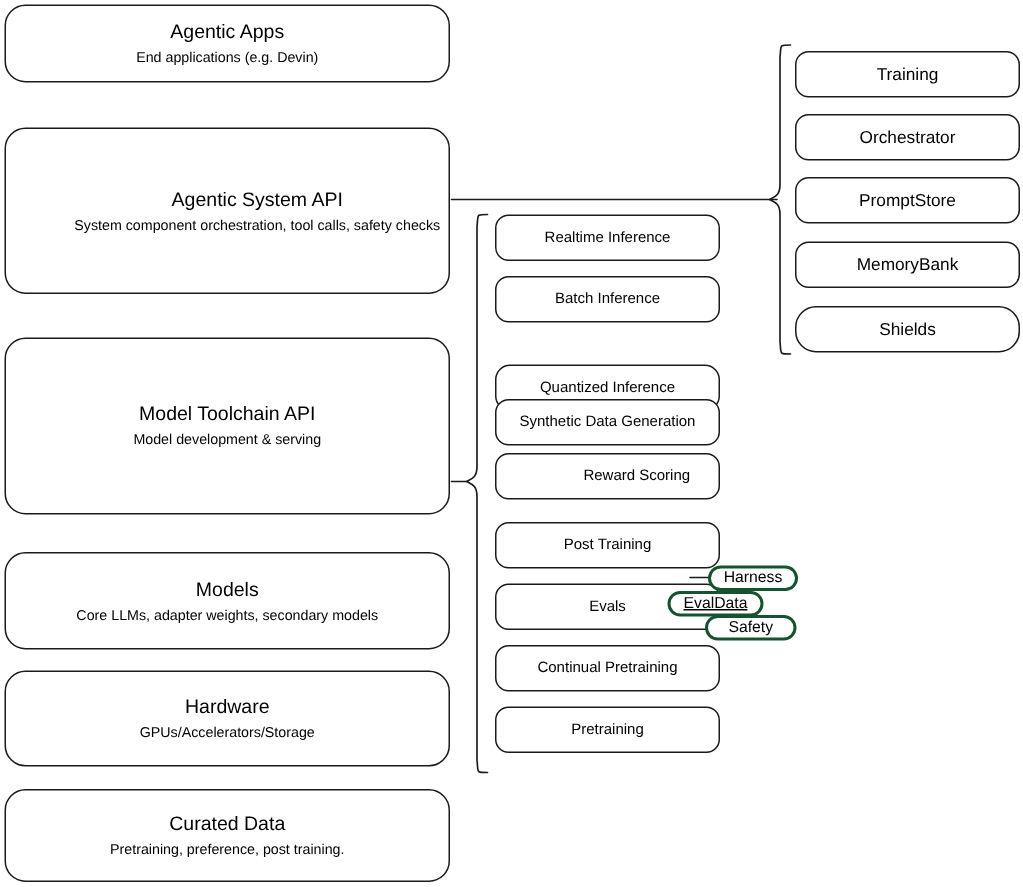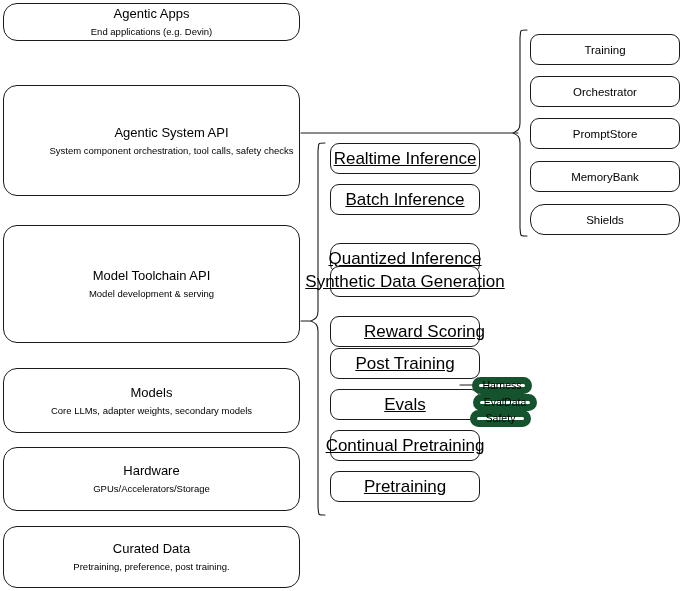--- a/index.html
+++ b/index.html
@@ -47,32 +47,32 @@
     left: 3px;
     width: 297px;
     border-radius: 14px;
   }
   .mid-node {
     left: 330px;
     width: 150px;
     height: 31px;
     border-radius: 9px;
   }
-  .mid-node .title { font-size: 17px; text-decoration: underline; }
+  .mid-node .title { font-size: 10px; }
   .right-node {
     left: 530px;
     width: 150px;
     height: 31px;
     border-radius: 9px;
   }
   .right-node .title { font-size: 11.5px; }
   .pill {
     position: absolute;
     box-sizing: border-box;
-    border: 7px solid #14532d;
+    border: 2px solid #14532d;
     border-radius: 999px;
     background: #ffffff;
     display: flex;
     align-items: center;
     justify-content: center;
     text-align: left;
     height: 17px;
     font-size: 10.5px;
     line-height: 15px;
     white-space: nowrap;
@@ -89,21 +89,21 @@
     stroke-width: 1.1;
     stroke-linecap: round;
     stroke-linejoin: round;
   }
 </style>
 </head>
 <body>
 
 <div id="canvas">
 
-  <div class="node layer-node" style="top:3px;height:38px;">
+  <div class="node layer-node" style="top:3px;height:52px;">
     <div class="title">Agentic Apps</div>
     <div class="subtitle">End applications (e.g. Devin)</div>
   </div>
 
   <div class="node layer-node" style="top:85px;height:111px;padding-left:40px;">
     <div class="title">Agentic System API</div>
     <div class="subtitle">System component orchestration, tool calls, safety checks</div>
   </div>
 
   <div class="node layer-node" style="top:225px;height:118px;">
@@ -164,40 +164,40 @@
   </div>
   <div class="node mid-node" style="top:184px;">
     <div class="title">Batch Inference</div>
   </div>
   <div class="node mid-node" style="top:243px;border-radius:10px;">
     <div class="title">Quantized Inference</div>
   </div>
   <div class="node mid-node" style="top:266px;">
     <div class="title">Synthetic Data Generation</div>
   </div>
-  <div class="node mid-node" style="top:316px;padding-left:39px;">
+  <div class="node mid-node" style="top:302px;padding-left:39px;">
     <div class="title">Reward Scoring</div>
   </div>
   <div class="node mid-node" style="top:348px;">
     <div class="title">Post Training</div>
   </div>
   <div class="node mid-node" style="top:389px;">
     <div class="title">Evals</div>
   </div>
   <div class="node mid-node" style="top:430px;">
     <div class="title">Continual Pretraining</div>
   </div>
   <div class="node mid-node" style="top:471px;">
     <div class="title">Pretraining</div>
   </div>
 
   <div class="pill" style="left:472px;top:377px;width:60px;">
     <span>Harness</span>
   </div>
-  <div class="pill" style="left:473px;top:394px;width:64px;">
+  <div class="pill" style="left:445px;top:394px;width:64px;text-decoration:underline;">
     <span>EvalData</span>
   </div>
   <div class="pill" style="left:470px;top:410px;width:61px;">
     <span>Safety</span>
   </div>
 
   <div class="node right-node" style="top:34px;">
     <div class="title">Training</div>
   </div>
   <div class="node right-node" style="top:76px;">

